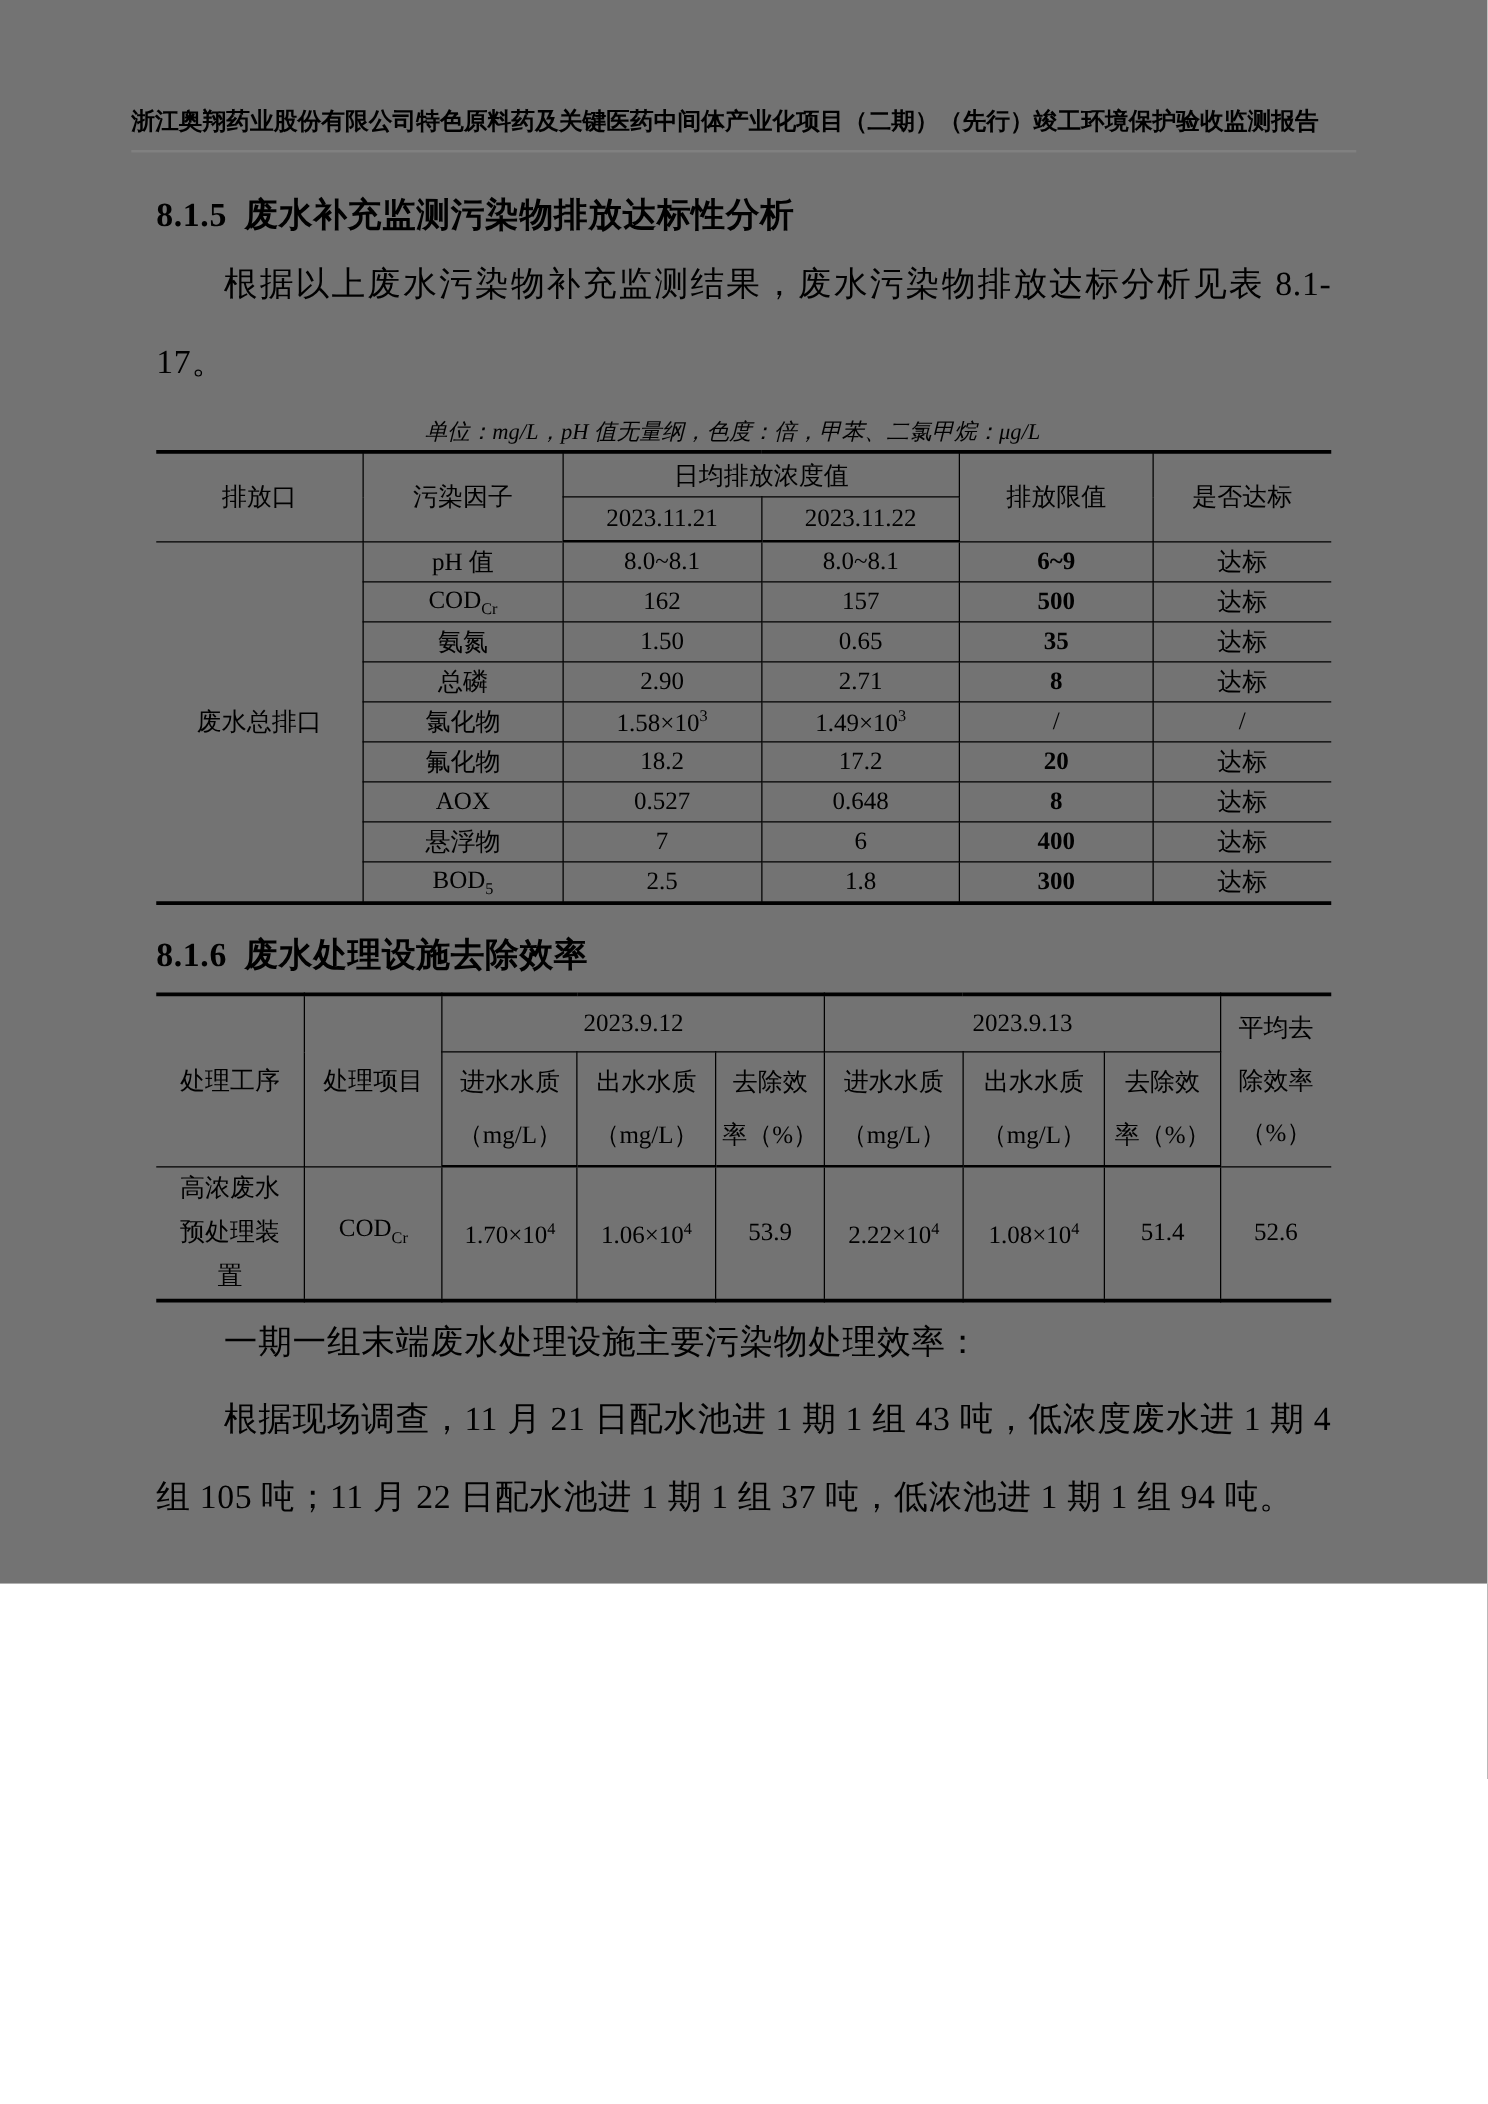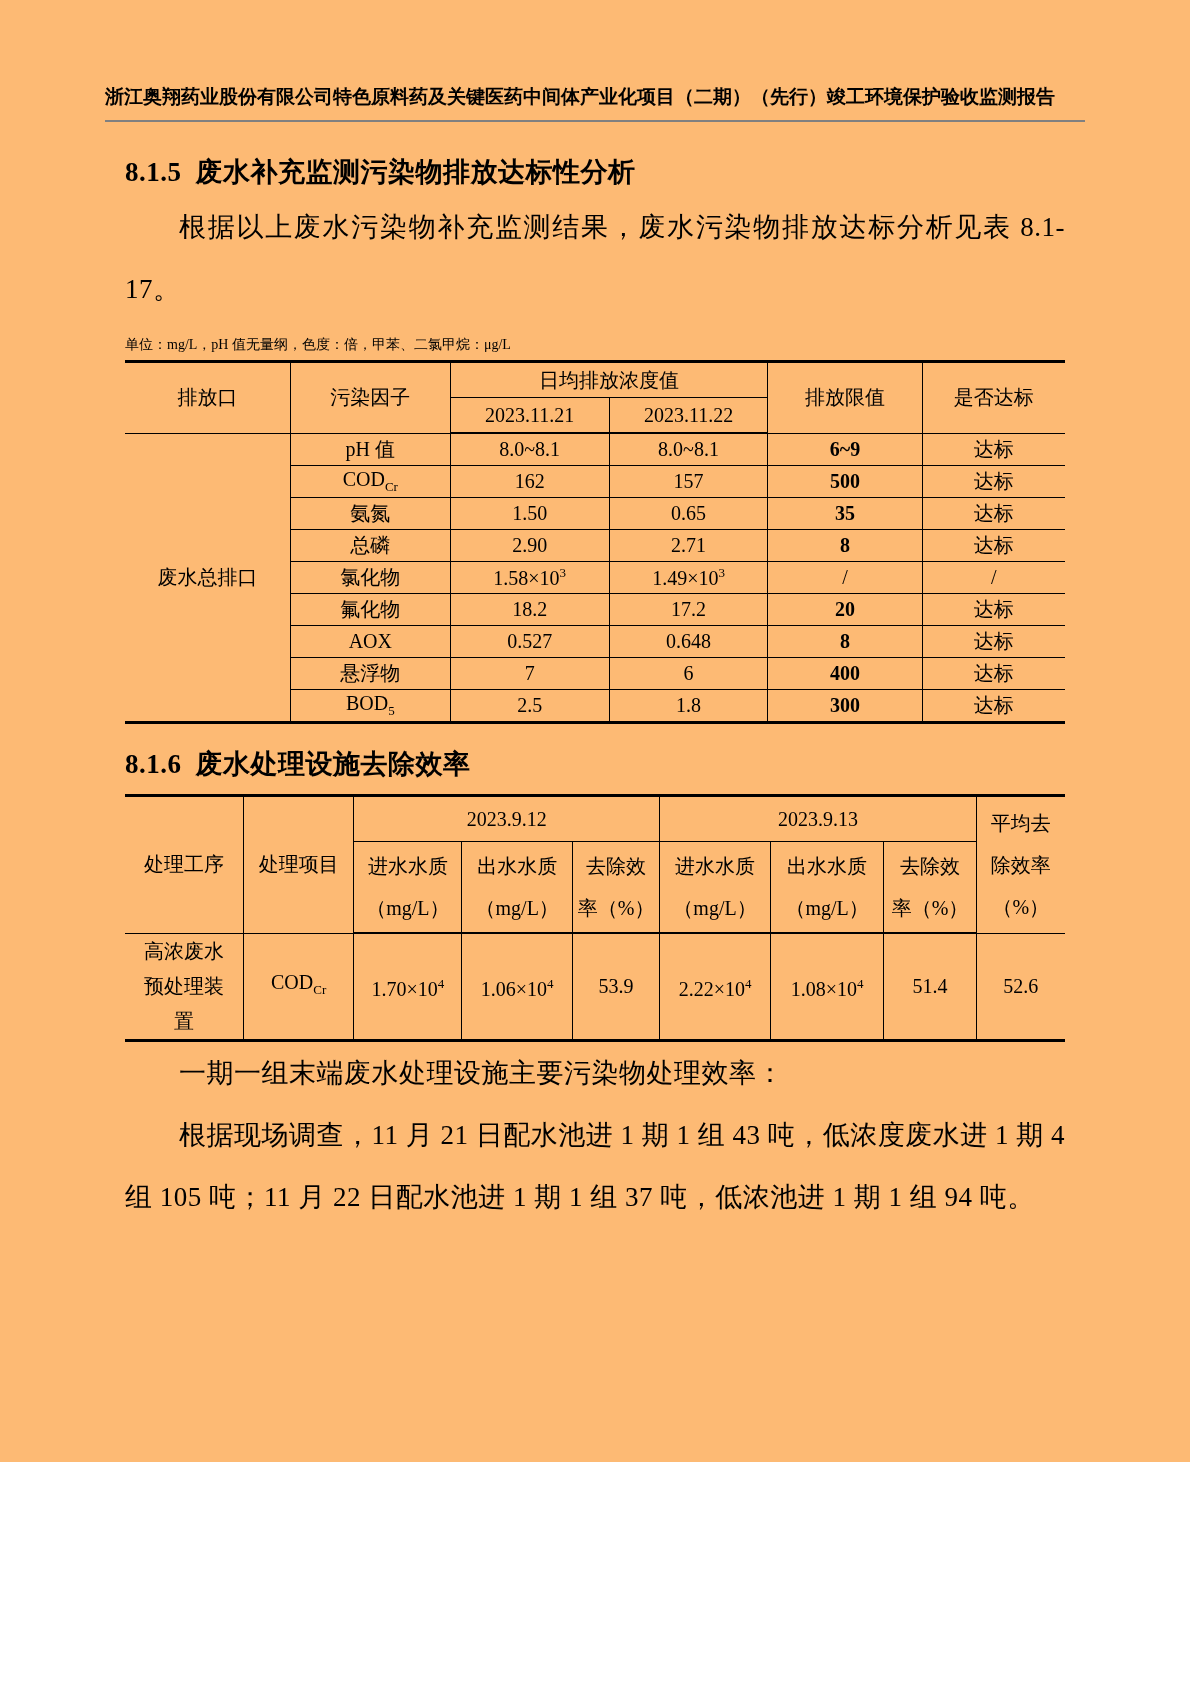--- a/index.html
+++ b/index.html
@@ -1,20 +1,20 @@
 <!DOCTYPE html>
 <html><head>
 <meta charset="utf-8">
 <style>
   html,body { margin:0; padding:0; background:#ffffff; }
   .page {
     position:relative;
-    width:1190px; height:1462px;
+    width:1190px; height:1267px;
     margin:0 auto;
-    background:#fdba74;
+    background:#737373;
     font-family:"Liberation Serif","DejaVu Serif",serif;
     color:#000;
     box-sizing:border-box;
     padding:84px 105px 0 105px;
     overflow:hidden;
   }
   .doc-header {
     font-size:19px; font-weight:bold;
     white-space:nowrap;
     padding-bottom:10px;
@@ -35,23 +35,24 @@
     margin:6px 0 0 0;
   }
   .body-para.tight { margin:0; }
   .tbl-caption {
     font-size:21px; font-weight:bold;
     text-align:center; line-height:26px;
     margin:20px 0 0 0;
   }
   .tbl-caption.second { margin-top:6px; }
   .unit-note {
-    font-size:14px; line-height:26px;
-    text-align:left; padding-right:18px;
+    font-size:18px; line-height:26px;
+    text-align:center; padding-right:18px;
     margin:12px 0 0 0;
+    font-style:italic;
   }
   table.rpt {
     border-collapse:collapse; table-layout:fixed;
     width:100%;
     border-top:3px solid #000;
     border-bottom:3px solid #000;
     margin-top:2px;
   }
   table.rpt td {
     border:1px solid #000;

